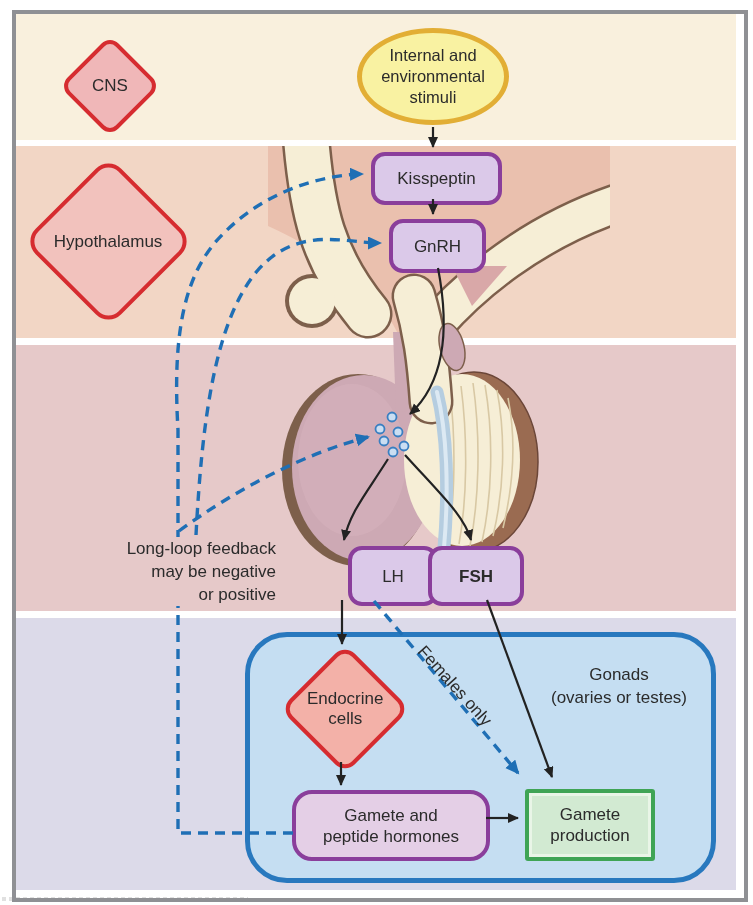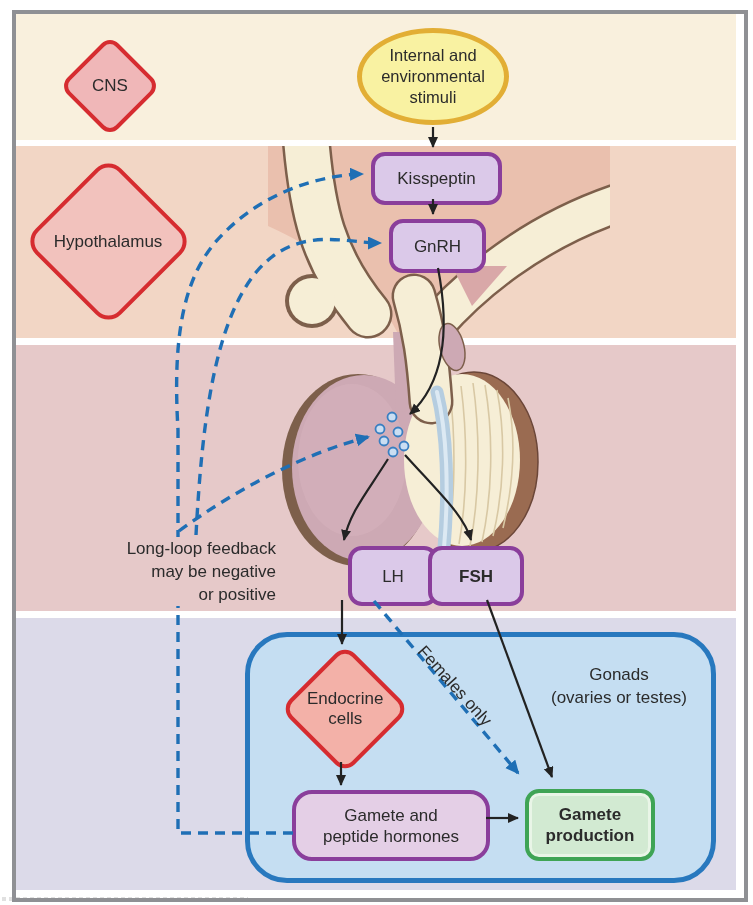--- a/index.html
+++ b/index.html
@@ -40,22 +40,22 @@
   
   .pbox{position:absolute;background:var(--purple-fill);border:4.5px solid var(--purple-stroke);
         border-radius:14px;display:flex;align-items:center;justify-content:center;
         text-align:center;white-space:pre-line;font-size:17px;line-height:21px;z-index:20;}
   .b-kiss{left:371px;top:152px;width:123px;height:45px;text-align:center;}
   .b-gnrh{left:389px;top:219px;width:89px;height:46px;}
   .b-lh{left:302px;top:546px;width:82px;height:52px;margin-left:46px;}
   .b-fsh{left:428px;top:546px;width:88px;height:52px;font-weight:bold;}
   .b-ster{left:292px;top:790px;width:190px;height:63px;background:var(--purple-fill-light);border-radius:20px;}
   .b-gam{left:525px;top:789px;width:122px;height:64px;background:var(--green-fill);
-         border:4px solid var(--green-stroke);border-radius:14px;
-         box-shadow:inset 0 0 0 3px #e9f5e7;font-weight:bold;}
+         border:4px solid var(--green-stroke);border-radius:3px;
+         box-shadow:inset 0 0 0 3px #e9f5e7;}
 
   
   .gonads{left:245px;top:632px;width:461px;height:241px;border:5px solid var(--blue-stroke);
           border-radius:42px;background:var(--blue-fill);z-index:10;position:absolute;}
   .gonads-title{left:519px;top:651px;width:200px;text-align:center;white-space:pre-line;
                 font-size:17px;line-height:23px;z-index:20;position:absolute;margin-top:12px;}
 
   
   .feedback-note{left:84px;top:537px;width:192px;text-align:right;white-space:pre-line;
                  font-size:17px;line-height:23px;background:var(--band-pituitary);

